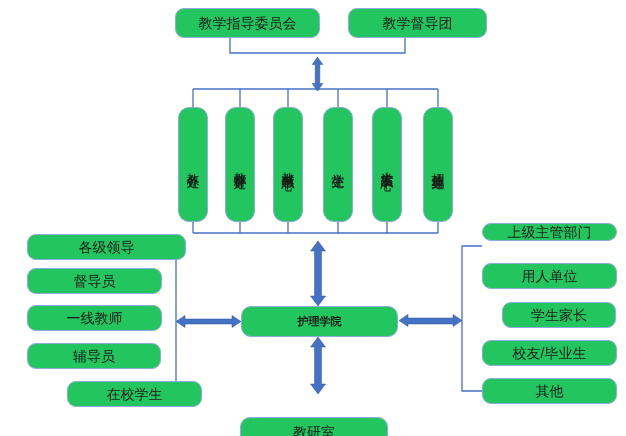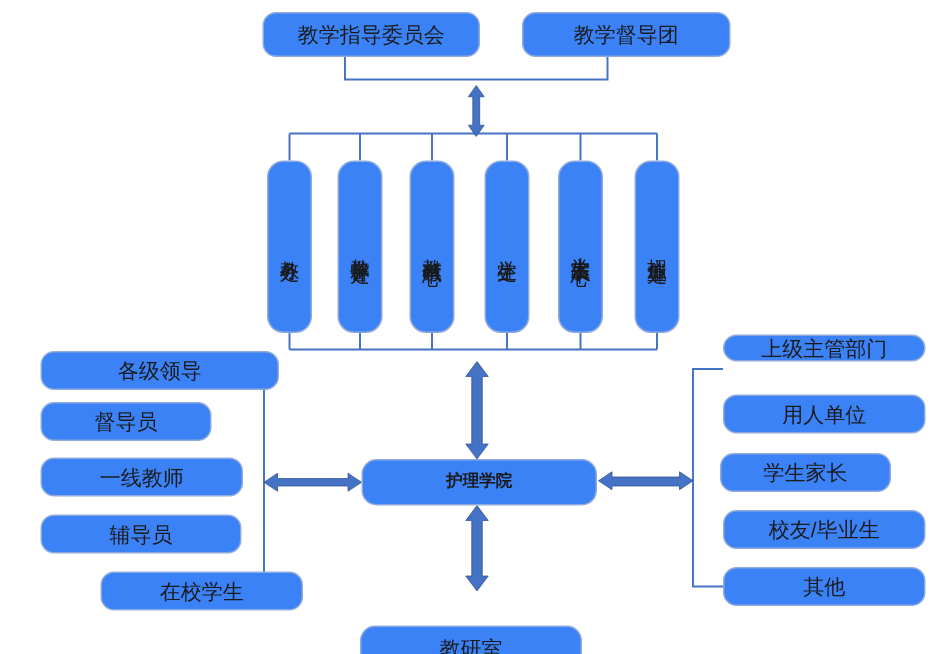--- a/index.html
+++ b/index.html
@@ -4,21 +4,21 @@
 <style>
   html,body{margin:0;padding:0;background:#ffffff;}
   body{
     width:626px;height:436px;position:relative;overflow:hidden;
     font-family:"Liberation Sans","DejaVu Sans",sans-serif;
     color:#1a1a1a;
   }
   .canvas{position:absolute;left:0;top:0;width:626px;height:436px;}
   .connectors{position:absolute;left:0;top:0;width:626px;height:436px;pointer-events:none;}
   .box{
-    position:absolute;box-sizing:border-box;background:#3b82f6;
+    position:absolute;box-sizing:border-box;background:#22c55e;
     border:1.5px solid #8faadc;border-radius:9px;
     display:flex;align-items:center;justify-content:center;
     font-size:14px;line-height:1;white-space:nowrap;
   }
   .vbox{
     writing-mode:vertical-rl;text-orientation:upright;
     font-size:13px;letter-spacing:1px;border-radius:11px;
     white-space:normal;line-height:1;
   }
   .center-box{font-weight:bold;font-size:11px;border-radius:10px;}
@@ -75,24 +75,24 @@
   <div class="box vbox" style="left:273px;top:107px;width:30px;height:115px;">教材考试中心</div>
   <div class="box vbox" style="left:323px;top:107px;width:30px;height:115px;">学生处</div>
   <div class="box vbox" style="left:372px;top:107px;width:30px;height:115px;">大学生发展中心</div>
   <div class="box vbox" style="left:423px;top:107px;width:30px;height:115px;">招生就业处</div>
 
   <div class="box center-box" style="left:241px;top:306px;width:157px;height:31px;">护理学院</div>
 
   <div class="box" style="left:240px;top:417px;width:148px;height:29px;border-radius:10px;">教研室</div>
 
   <div class="box" style="left:27px;top:234px;width:159px;height:26px;">各级领导</div>
-  <div class="box" style="left:27px;top:268px;width:114px;height:26px;">督导员</div>
+  <div class="box" style="left:27px;top:268px;width:135px;height:26px;">督导员</div>
   <div class="box" style="left:27px;top:305px;width:135px;height:26px;">一线教师</div>
   <div class="box" style="left:27px;top:343px;width:134px;height:26px;">辅导员</div>
   <div class="box" style="left:27px;top:381px;width:135px;height:26px;margin-left:40px;">在校学生</div>
 
   <div class="box" style="left:482px;top:223px;width:135px;height:18px;">上级主管部门</div>
   <div class="box" style="left:482px;top:263px;width:135px;height:26px;">用人单位</div>
-  <div class="box" style="left:480px;top:302px;width:114px;height:26px;">学生家长</div>
+  <div class="box" style="left:502px;top:302px;width:114px;height:26px;">学生家长</div>
   <div class="box" style="left:482px;top:340px;width:135px;height:26px;">校友/毕业生</div>
   <div class="box" style="left:482px;top:378px;width:135px;height:26px;text-align:center;">其他</div>
 
 </div>
 
 </body></html>

